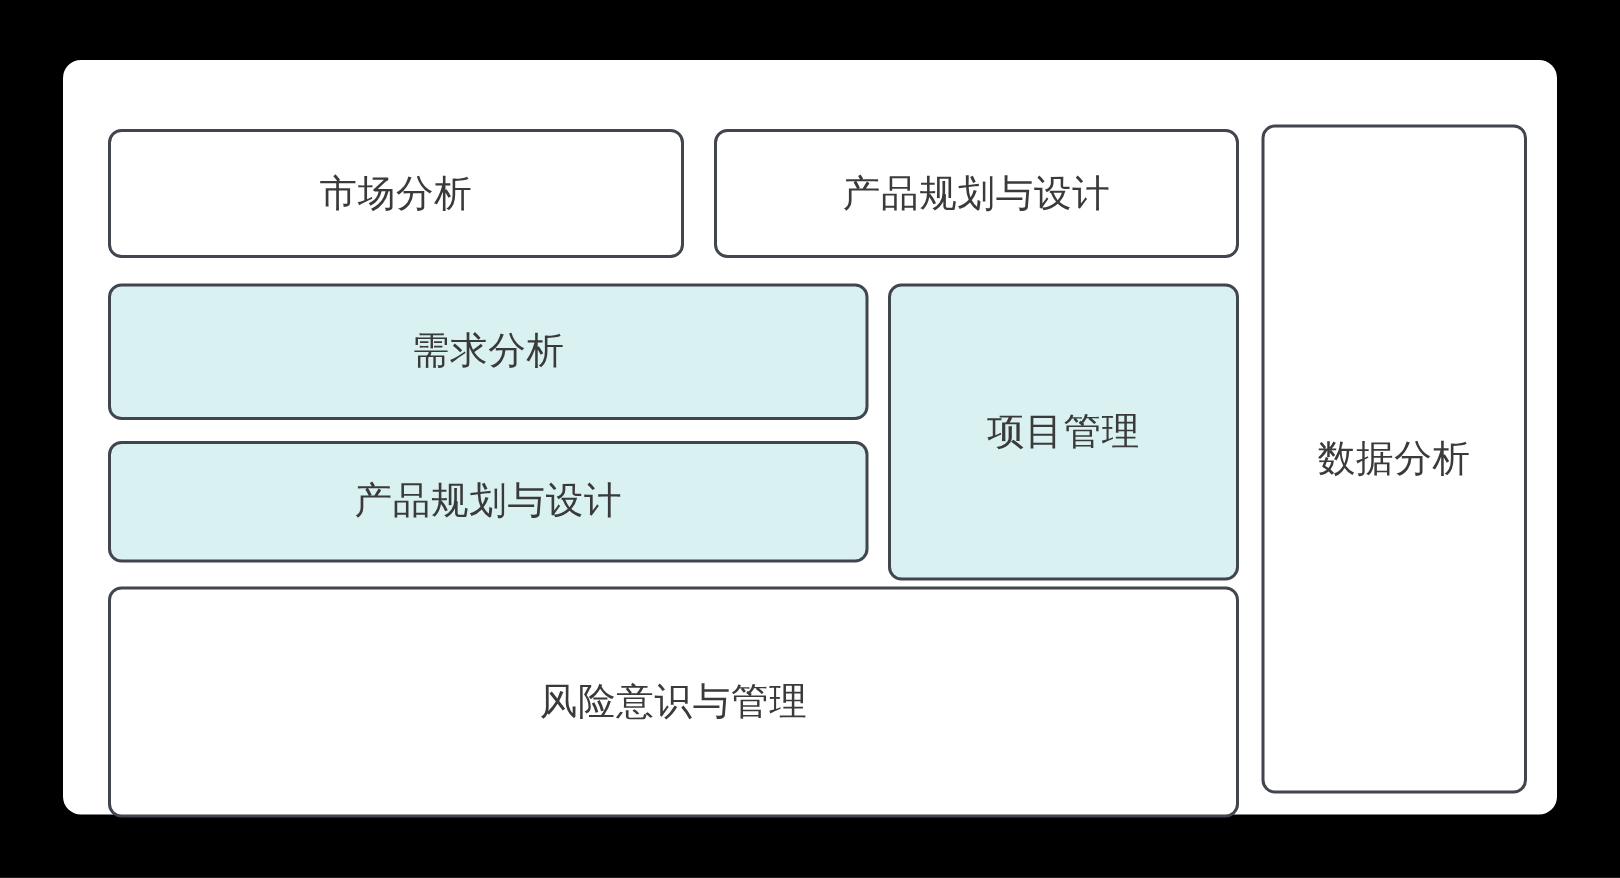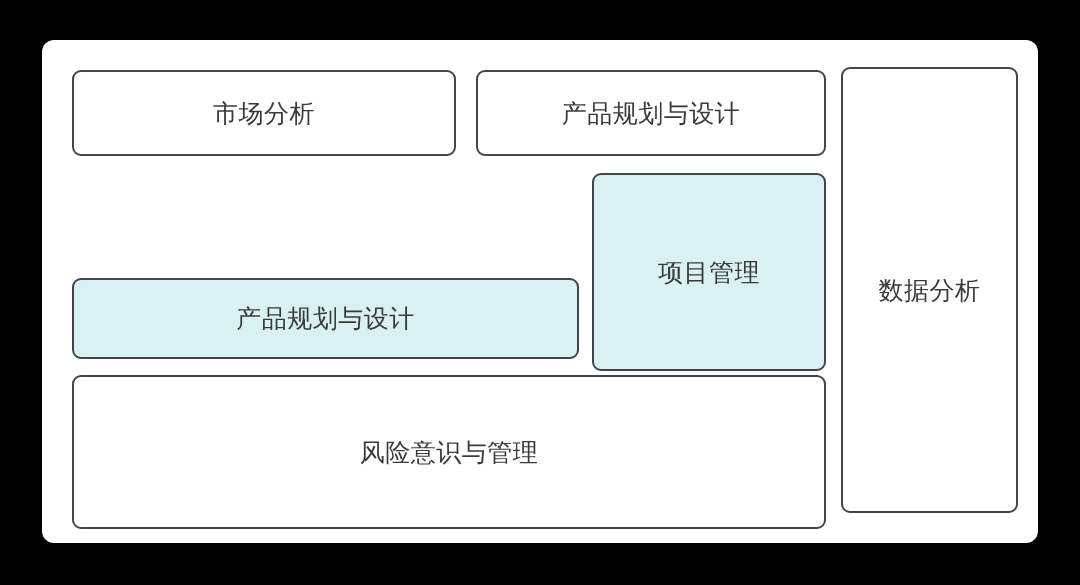--- a/index.html
+++ b/index.html
@@ -39,20 +39,21 @@
     border-radius: 9px;
     display: flex;
     align-items: center;
     justify-content: center;
     text-align: center;
     color: #3a3a3a;
     font-size: 25px;
     line-height: 1.3;
     letter-spacing: 0.5px;
     font-family: "Liberation Sans", "DejaVu Sans", sans-serif;
+    margin-top: 16px;
   }
 
   .node.white {
     background: #ffffff;
   }
 
   .node.teal {
     background: #d9f1f0;
   }
 
@@ -81,20 +82,23 @@
   <div class="outer-container">
 
     <div class="node white" id="node-market">
       <span>市场分析</span>
     </div>
 
     <div class="node white" id="node-business">
       <span>产品规划与设计</span>
     </div>
 
+    <div class="node teal" id="node-demand">
+      <span>需求分析</span>
+    </div>
 
     <div class="node teal" id="node-product">
       <span>产品规划与设计</span>
     </div>
 
     <div class="node teal" id="node-project">
       <span>项目管理</span>
     </div>
 
     <div class="node white" id="node-risk">

